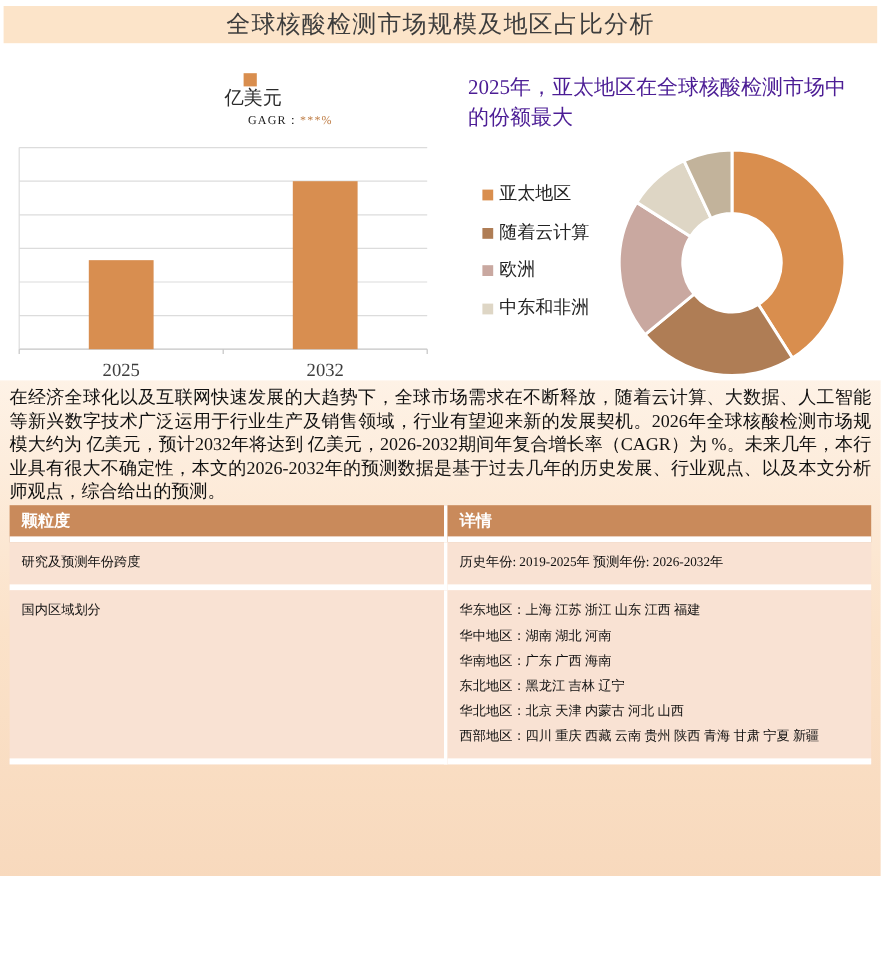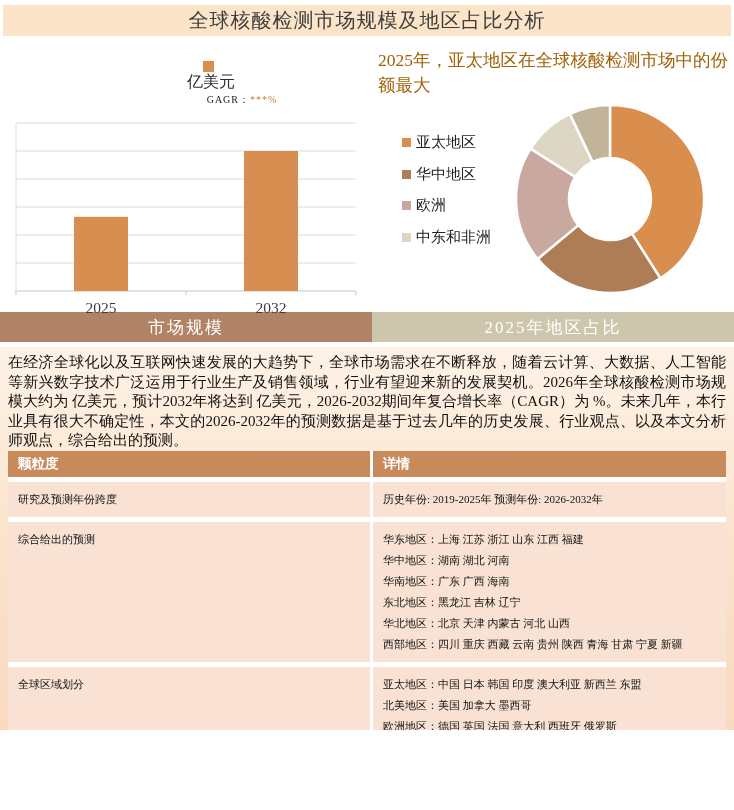--- a/index.html
+++ b/index.html
@@ -29,21 +29,21 @@
   }
   .legend-swatch {
     width:11px; height:11px; display:inline-block; margin-right:5px; flex:none;
   }
   .cagr-wrap { margin-left:62px; font-size:10px; color:#1a1a1a; letter-spacing:1px; }
   .cagr-stars { color:#BE7B42; }
   .bar-svg { display:block; margin:6px 0 0 0; }
 
   .donut-panel { flex:1; padding:12px 4px 0 8px; }
   .donut-title {
-    margin:0; font-size:17.5px; font-weight:normal; color:#a16207; line-height:1.45;
+    margin:12px; font-size:17.5px; font-weight:normal; color:#4c1d95; line-height:1.45;
   }
   .donut-flex { display:flex; margin-top:4px; }
   .donut-legend {
     list-style:none; margin:30px 0 0 24px; padding:0;
     font-size:15px; color:#222; width:112px; flex:none;
   }
   .donut-legend li { display:flex; margin-bottom:13px; line-height:1.25; }
   .donut-legend .legend-swatch { width:9px; height:9px; margin-top:5px; }
   .donut-svg { display:block; margin:0 24px 0 auto; }
 
@@ -119,21 +119,21 @@
     <div class="donut-panel">
       <h2 class="donut-title">2025年，亚太地区在全球核酸检测市场中的份额最大</h2>
       <div class="donut-flex">
         <ul class="donut-legend">
           <li>
             <span class="legend-swatch" style="background: rgb(217, 142, 78);"></span>
             <span>亚太地区</span>
           </li>
           <li>
             <span class="legend-swatch" style="background: rgb(175, 125, 85);"></span>
-            <span>华中地区</span>
+            <span>随着云计算</span>
           </li>
           <li>
             <span class="legend-swatch" style="background: rgb(201, 168, 160);"></span>
             <span>欧洲</span>
           </li>
           <li>
             <span class="legend-swatch" style="background: rgb(222, 214, 197);"></span>
             <span>中东和非洲</span>
           </li>
         </ul>
@@ -141,55 +141,44 @@
             <path d="M 96 2 A 94 94 0 0 1 146.3677187280257 175.3668249971894 L 117.96889859413886 130.6174449455826 A 41 41 0 0 0 96 55 Z" fill="#D98E4E" stroke="#fff" stroke-width="2.5" stroke-linejoin="round"></path>
             <path d="M 146.3677187280257 175.3668249971894 A 94 94 0 0 1 23.57175517907585 155.91785503637686 L 64.40895704619265 122.1343835796963 A 41 41 0 0 0 117.96889859413886 130.6174449455826 Z" fill="#AF7D55" stroke="#fff" stroke-width="2.5" stroke-linejoin="round"></path>
             <path d="M 23.57175517907585 155.91785503637686 A 94 94 0 0 1 16.633175002810574 45.632281271974335 L 61.38255505441738 74.03110140586115 A 41 41 0 0 0 64.40895704619265 122.1343835796963 Z" fill="#C9A8A0" stroke="#fff" stroke-width="2.5" stroke-linejoin="round"></path>
             <path d="M 16.633175002810574 45.632281271974335 A 94 94 0 0 1 55.976746592883146 10.946257068194186 L 78.543049045832 58.90209084889321 A 41 41 0 0 0 61.38255505441738 74.03110140586115 Z" fill="#DED6C5" stroke="#fff" stroke-width="2.5" stroke-linejoin="round"></path>
             <path d="M 55.976746592883146 10.946257068194186 A 94 94 0 0 1 95.99999999999999 2 L 95.99999999999999 55 A 41 41 0 0 0 78.543049045832 58.90209084889321 Z" fill="#C2B39B" stroke="#fff" stroke-width="2.5" stroke-linejoin="round"></path>
           </svg>
       </div>
     </div>
   </section>
 
-  <nav class="tab-bar">
-    <div class="tab tab-active">市场规模</div>
-    <div class="tab tab-inactive">2025年地区占比</div>
-  </nav>
 
   <section class="lower">
     <p class="intro-text">在经济全球化以及互联网快速发展的大趋势下，全球市场需求在不断释放，随着云计算、大数据、人工智能等新兴数字技术广泛运用于行业生产及销售领域，行业有望迎来新的发展契机。2026年全球核酸检测市场规模大约为 亿美元，预计2032年将达到 亿美元，2026-2032期间年复合增长率（CAGR）为 %。未来几年，本行业具有很大不确定性，本文的2026-2032年的预测数据是基于过去几年的历史发展、行业观点、以及本文分析师观点，综合给出的预测。</p>
 
     <table class="gran">
       <thead>
         <tr>
           <th class="col-name">颗粒度</th>
           <th>详情</th>
         </tr>
       </thead>
       <tbody>
         <tr>
           <td class="col-name">研究及预测年份跨度</td>
           <td class="detail-cell">历史年份: 2019-2025年 预测年份: 2026-2032年</td>
         </tr>
         <tr>
-          <td class="col-name">综合给出的预测</td>
+          <td class="col-name">国内区域划分</td>
           <td class="detail-cell">华东地区：上海  江苏  浙江  山东  江西  福建
 华中地区：湖南  湖北  河南
 华南地区：广东  广西  海南
 东北地区：黑龙江  吉林  辽宁
 华北地区：北京  天津  内蒙古  河北  山西
 西部地区：四川  重庆  西藏  云南  贵州  陕西  青海  甘肃  宁夏  新疆</td>
-        </tr>
-        <tr>
-          <td class="col-name">全球区域划分</td>
-          <td class="detail-cell">亚太地区：中国  日本  韩国  印度  澳大利亚  新西兰  东盟
-北美地区：美国  加拿大  墨西哥
-欧洲地区：德国  英国  法国  意大利  西班牙  俄罗斯
-中东和非洲地区：南非  埃及  伊朗  沙特阿拉伯</td>
         </tr>
 
       </tbody>
     </table>
 
   </section>
 
 </div>
 
 </body></html>

